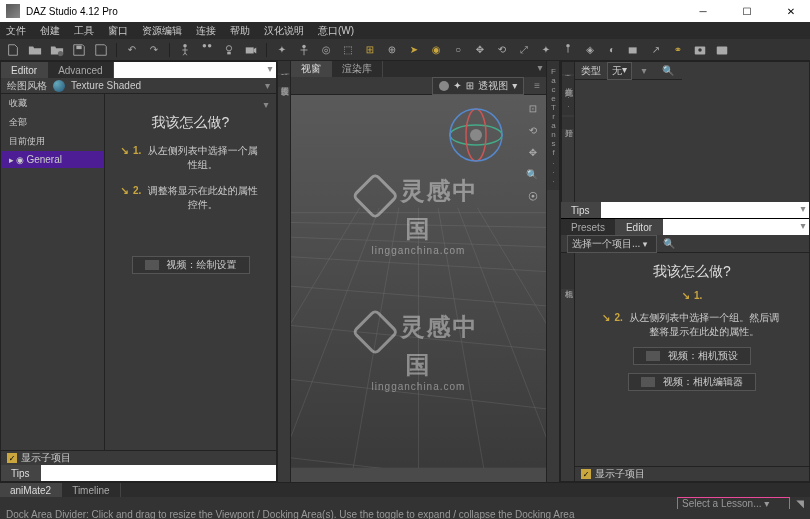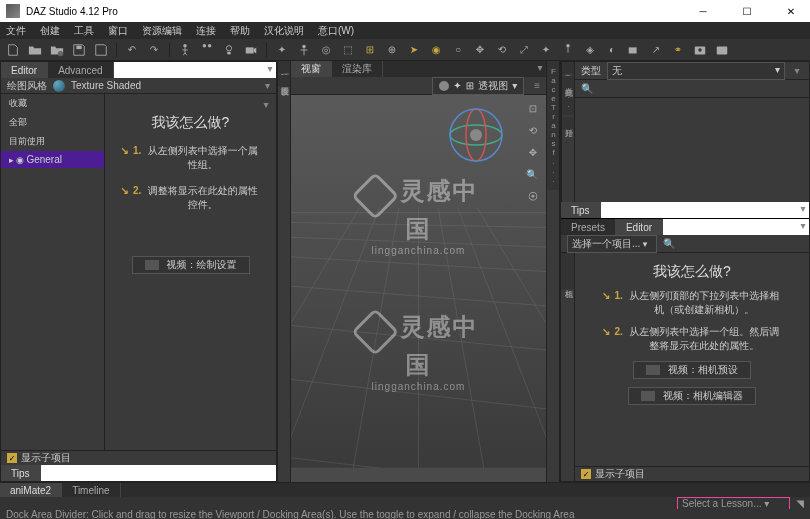--- a/index.html
+++ b/index.html
@@ -51,21 +51,21 @@
 .gizmo{position:absolute;right:40px;top:10px;width:60px;height:60px}
 .watermark{position:absolute;left:50%;transform:translateX(-50%);color:rgba(255,255,255,0.4);text-align:center;pointer-events:none}
 .watermark.wm1{top:80px}
 .watermark.wm2{bottom:90px}
 .watermark .big{font-size:24px;font-weight:bold;letter-spacing:2px}
 .watermark .logo-ic{display:inline-block;width:34px;height:34px;border:3px solid rgba(255,255,255,0.4);border-radius:6px;transform:rotate(45deg);vertical-align:middle;margin-right:8px}
 .watermark .sub{font-size:10px;letter-spacing:1px}
 .right-col{width:250px;display:flex;flex-direction:column}
 .right-upper{display:flex}
 .right-upper .rail{width:14px}
-.right-upper-main{flex:1;display:flex;flex-direction:column}
+.right-upper-main{flex:1;display:flex;flex-direction:row}
 .type-row{height:18px;display:flex;align-items:center;padding:0 6px;gap:6px;background:#3a3a3a;border-bottom:1px solid #222}
 .type-row select,.selectbox{background:#333;border:1px solid #555;color:#ccc;font-size:9px;padding:1px 4px;flex:1;cursor:pointer}
 .right-body{flex:1;background:#3a3a3a;position:relative}
 .search-ic{width:14px;height:14px;display:flex;align-items:center;justify-content:center;color:#888;cursor:pointer}
 .right-lower{flex:1;display:flex;flex-direction:column;border-top:1px solid #000000}
 .right-lower-split{flex:1;display:flex}
 .right-lower-rail{width:14px;background:#3a3a3a;border-right:1px solid #222;display:flex;flex-direction:column}
 .right-lower-main{flex:1;display:flex;flex-direction:column}
 .bottom-dock{height:37px;background:#2c2c2c;border-top:1px solid #222;display:flex;flex-direction:column}
 .bd-tabrow{height:15px;display:flex}
@@ -364,21 +364,20 @@
           <div class="rail-tab">曲面</div>
           <div class="rail-tab">灯光</div>
           <div class="rail-tab">相机</div>
         </div>
         <div class="right-lower-main">
           <div class="rightcontent" style="padding:10px 8px;gap:8px">
             <div class="rc-title">我该怎么做?</div>
             <div class="rc-step" style="max-width:180px">
                 <span class="num">↘</span>
                 <span class="num">1.</span>
-                <span>从左侧列顶部的下拉列表中选择相机（或创建新相机）。</span>
               </div>
             <div class="rc-step" style="max-width:180px">
                 <span class="num">↘</span>
                 <span class="num">2.</span>
                 <span>从左侧列表中选择一个组。然后调整将显示在此处的属性。</span>
               </div>
             <div class="vidbtn">
                 <span class="ic"></span>
                 <span>视频：相机预设</span>
               </div>

